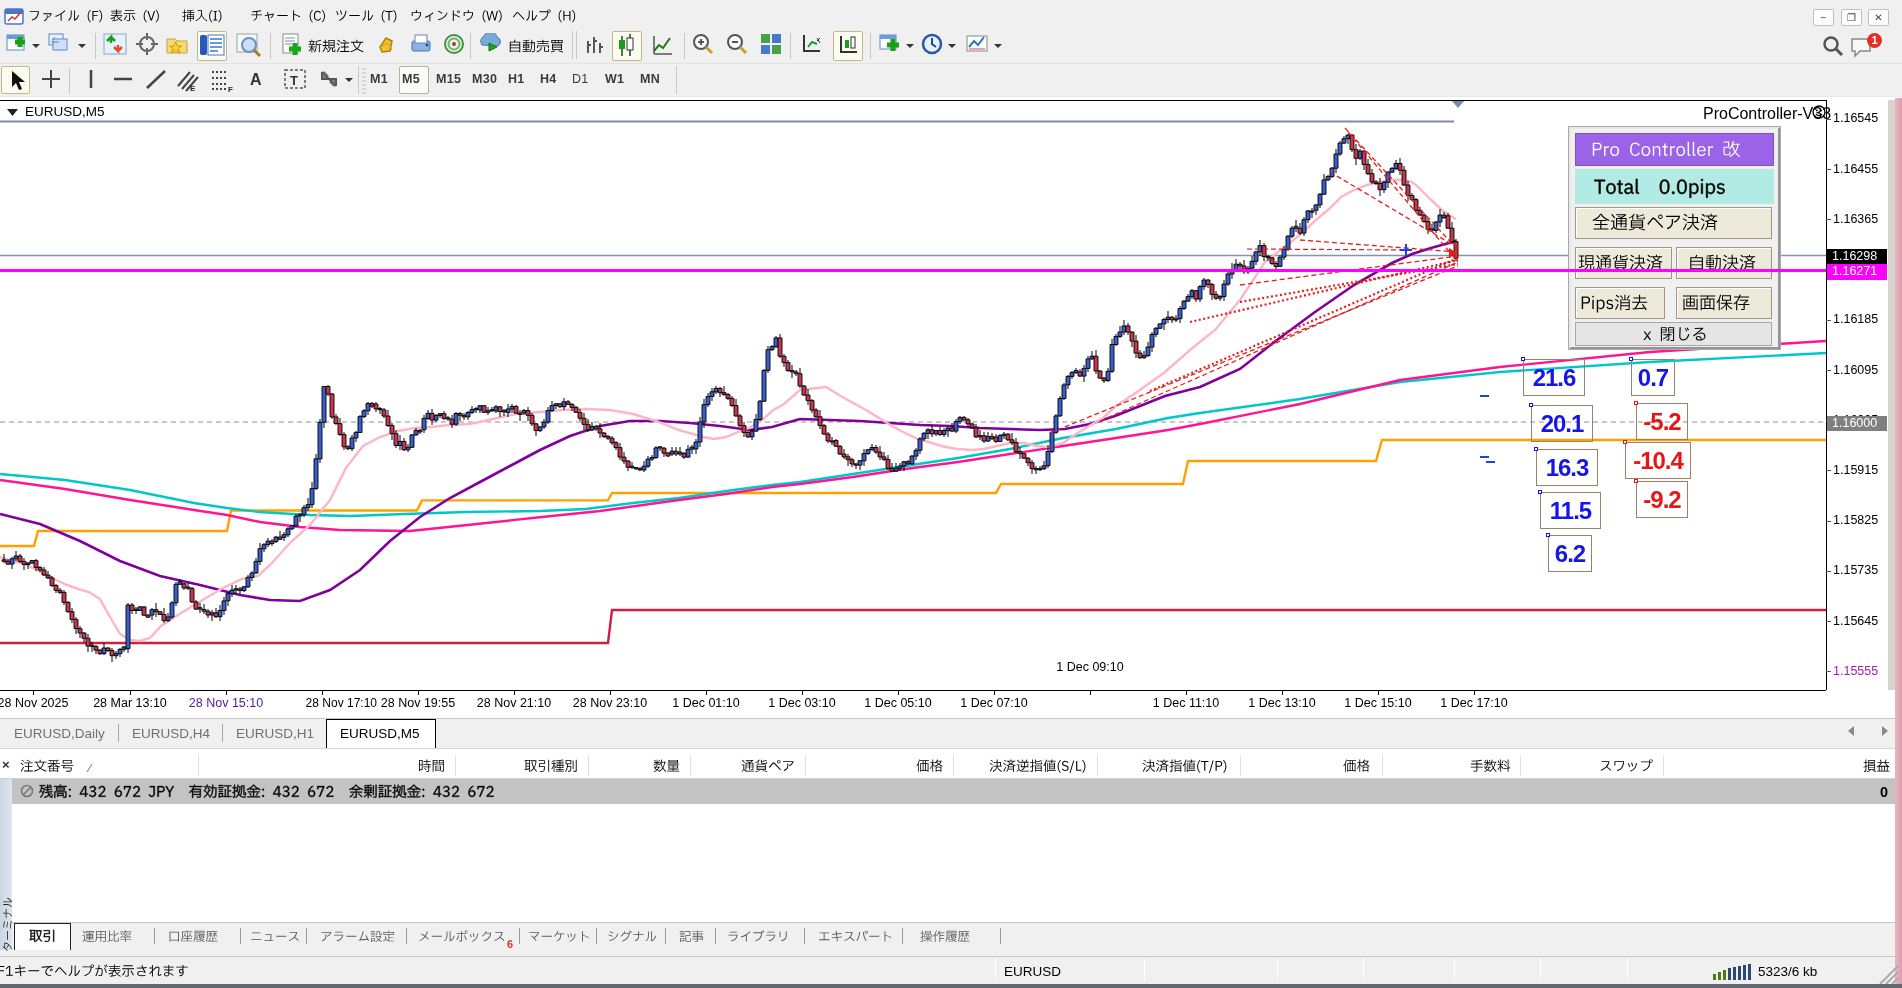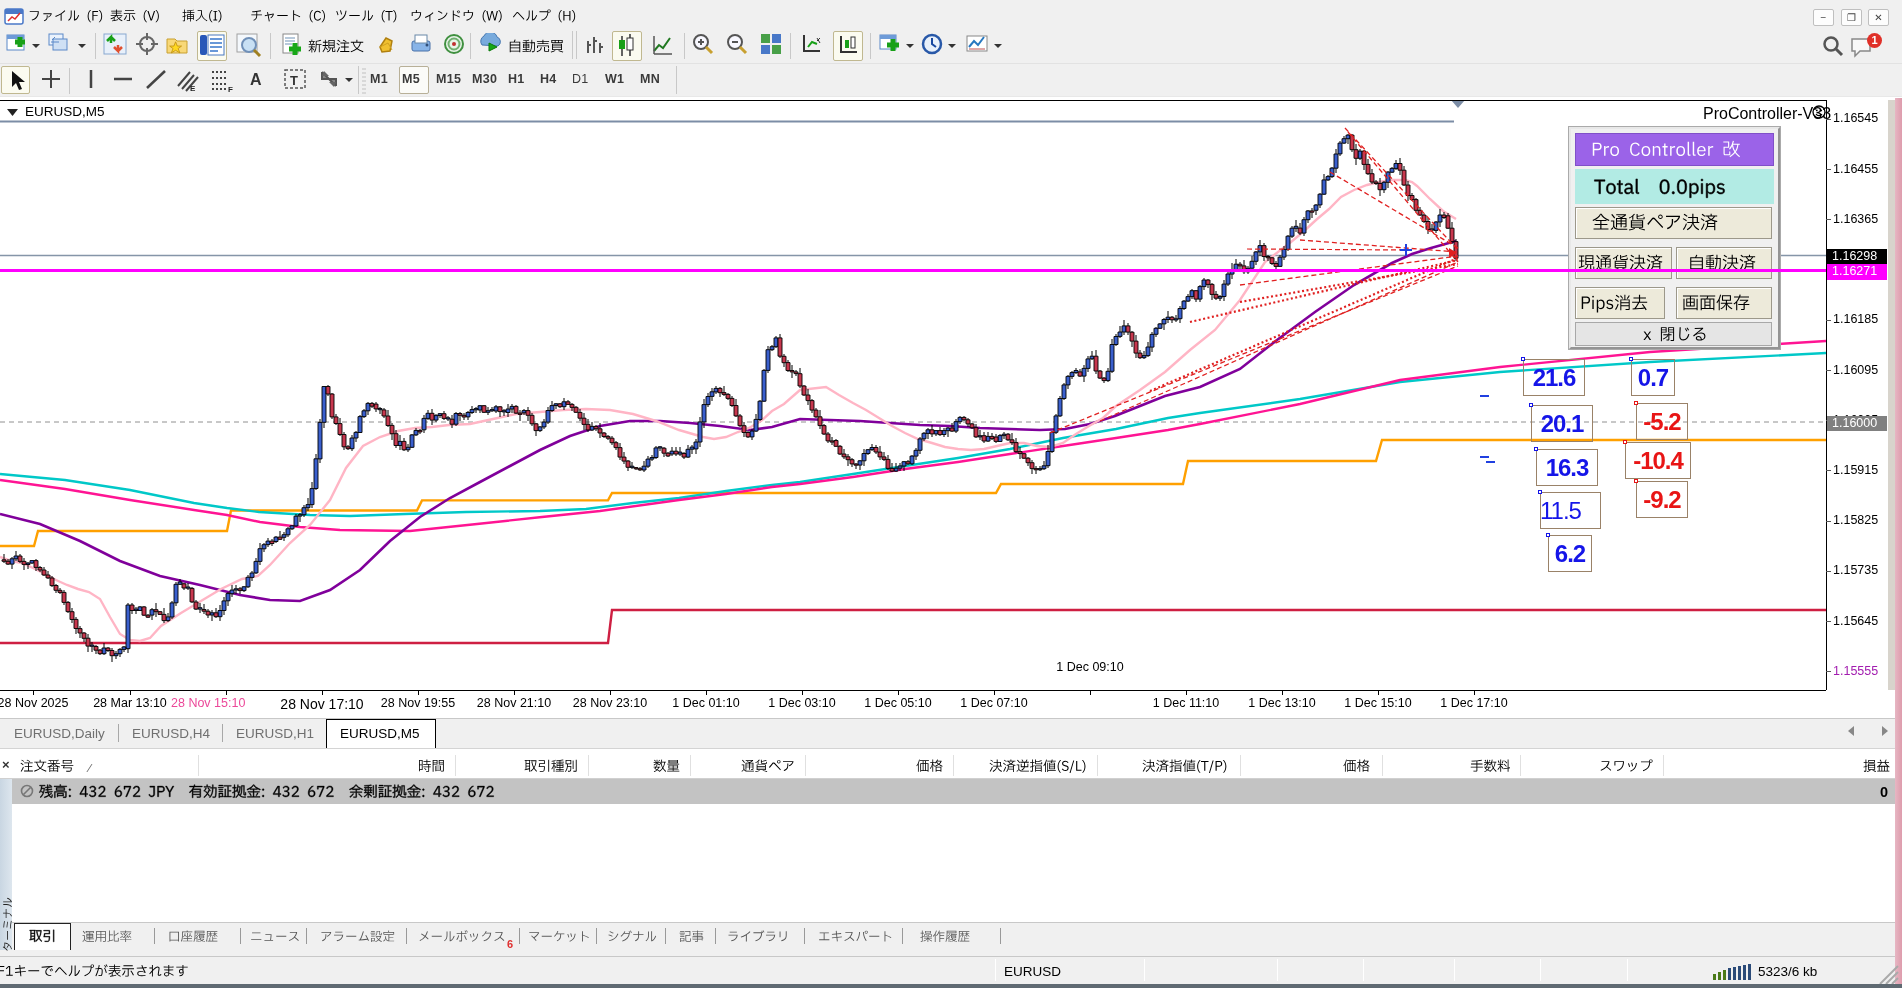--- a/index.html
+++ b/index.html
@@ -618,37 +618,37 @@
 <div style="position:absolute;left:1636px;top:403px;width:52px;height:37px;border:1px solid #9A8268"></div>
 <div style="position:absolute;left:1636px;top:408px;width:52px;text-align:center;font-size:24px;font-weight:bold;color:#E81515;letter-spacing:-1px">-5.2</div>
 <div style="position:absolute;left:1634px;top:401px;width:4px;height:4px;border:1px solid #E81515;background:#fff"></div>
 <div style="position:absolute;left:1536px;top:449px;width:62px;height:37px;border:1px solid #9A8268"></div>
 <div style="position:absolute;left:1536px;top:454px;width:62px;text-align:center;font-size:24px;font-weight:bold;color:#1515E8;letter-spacing:-1px">16.3</div>
 <div style="position:absolute;left:1534px;top:447px;width:4px;height:4px;border:1px solid #1515E8;background:#fff"></div>
 <div style="position:absolute;left:1625px;top:442px;width:66px;height:37px;border:1px solid #9A8268"></div>
 <div style="position:absolute;left:1625px;top:447px;width:66px;text-align:center;font-size:24px;font-weight:bold;color:#E81515;letter-spacing:-1px">-10.4</div>
 <div style="position:absolute;left:1623px;top:440px;width:4px;height:4px;border:1px solid #E81515;background:#fff"></div>
 <div style="position:absolute;left:1540px;top:492px;width:61px;height:37px;border:1px solid #9A8268"></div>
-<div style="position:absolute;left:1540px;top:497px;width:61px;font-size:24px;font-weight:normal;color:#1515E8;letter-spacing:-1px">11.5</div>
+<div style="position:absolute;left:1540px;top:497px;width:61px;text-align:center;font-size:24px;font-weight:bold;color:#1515E8;letter-spacing:-1px">11.5</div>
 <div style="position:absolute;left:1538px;top:490px;width:4px;height:4px;border:1px solid #1515E8;background:#fff"></div>
 <div style="position:absolute;left:1636px;top:481px;width:52px;height:37px;border:1px solid #9A8268"></div>
 <div style="position:absolute;left:1636px;top:486px;width:52px;text-align:center;font-size:24px;font-weight:bold;color:#E81515;letter-spacing:-1px">-9.2</div>
 <div style="position:absolute;left:1634px;top:479px;width:4px;height:4px;border:1px solid #E81515;background:#fff"></div>
 <div style="position:absolute;left:1548px;top:535px;width:44px;height:37px;border:1px solid #9A8268"></div>
 <div style="position:absolute;left:1548px;top:540px;width:44px;text-align:center;font-size:24px;font-weight:bold;color:#1515E8;letter-spacing:-1px">6.2</div>
 <div style="position:absolute;left:1546px;top:533px;width:4px;height:4px;border:1px solid #1515E8;background:#fff"></div>
 <div style="position:absolute;left:1888px;top:100px;width:7px;height:590px;background:#D8D4CC"></div>
 <div style="position:absolute;left:1895px;top:98px;width:7px;height:886px;background:linear-gradient(90deg,#E7B6C3,#DD9CAC);z-index:30"></div>
 <div style="position:absolute;left:33px;top:696px;width:110px;margin-left:-55px;text-align:center;font-size:12.5px;color:#000">28 Nov 2025</div>
 <div style="position:absolute;left:33px;top:691px;width:1px;height:4px;background:#000"></div>
 <div style="position:absolute;left:130px;top:696px;width:110px;margin-left:-55px;text-align:center;font-size:12.5px;color:#000">28 Mar 13:10</div>
 <div style="position:absolute;left:130px;top:691px;width:1px;height:4px;background:#000"></div>
-<div style="position:absolute;left:226px;top:696px;width:110px;margin-left:-55px;text-align:left;font-size:12.5px;color:#ec4899">28 Nov 15:10</div>
+<div style="position:absolute;left:226px;top:696px;width:110px;margin-left:-55px;text-align:center;font-size:12.5px;color:#4c1d95">28 Nov 15:10</div>
 <div style="position:absolute;left:226px;top:691px;width:1px;height:4px;background:#000"></div>
-<div style="position:absolute;left:322px;top:696px;width:110px;margin-left:-55px;text-align:center;font-size:14px;color:#000">28 Nov 17:10</div>
+<div style="position:absolute;left:322px;top:696px;width:110px;margin-left:-55px;text-align:right;font-size:12px;color:#000">28 Nov 17:10</div>
 <div style="position:absolute;left:322px;top:691px;width:1px;height:4px;background:#000"></div>
 <div style="position:absolute;left:418px;top:696px;width:110px;margin-left:-55px;text-align:center;font-size:12.5px;color:#000">28 Nov 19:55</div>
 <div style="position:absolute;left:418px;top:691px;width:1px;height:4px;background:#000"></div>
 <div style="position:absolute;left:514px;top:696px;width:110px;margin-left:-55px;text-align:center;font-size:12.5px;color:#000">28 Nov 21:10</div>
 <div style="position:absolute;left:514px;top:691px;width:1px;height:4px;background:#000"></div>
 <div style="position:absolute;left:610px;top:696px;width:110px;margin-left:-55px;text-align:center;font-size:12.5px;color:#000">28 Nov 23:10</div>
 <div style="position:absolute;left:610px;top:691px;width:1px;height:4px;background:#000"></div>
 <div style="position:absolute;left:706px;top:696px;width:110px;margin-left:-55px;text-align:center;font-size:12.5px;color:#000">1 Dec 01:10</div>
 <div style="position:absolute;left:706px;top:691px;width:1px;height:4px;background:#000"></div>
 <div style="position:absolute;left:802px;top:696px;width:110px;margin-left:-55px;text-align:center;font-size:12.5px;color:#000">1 Dec 03:10</div>

